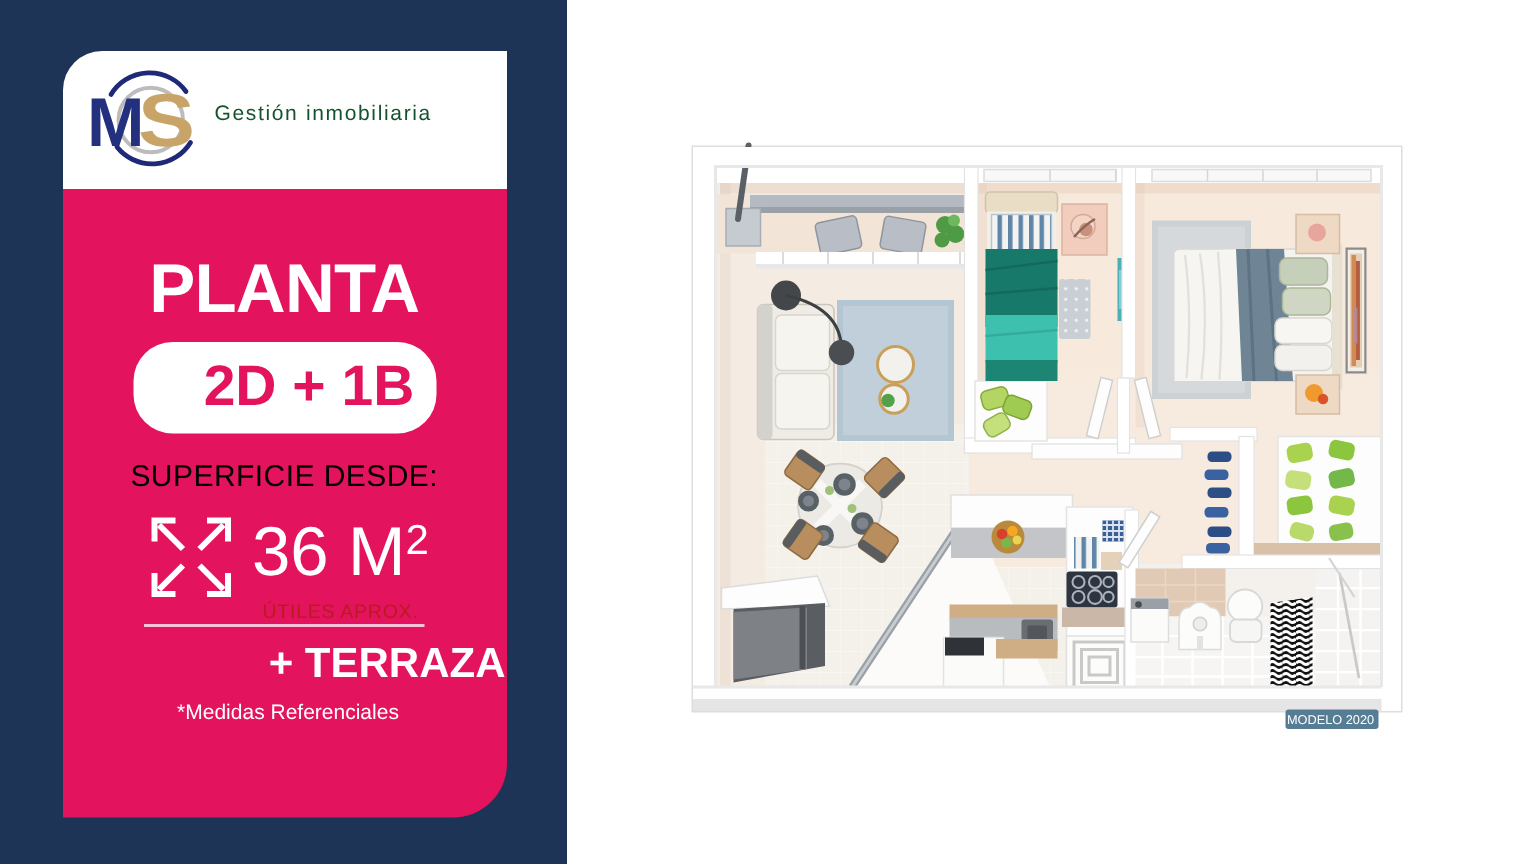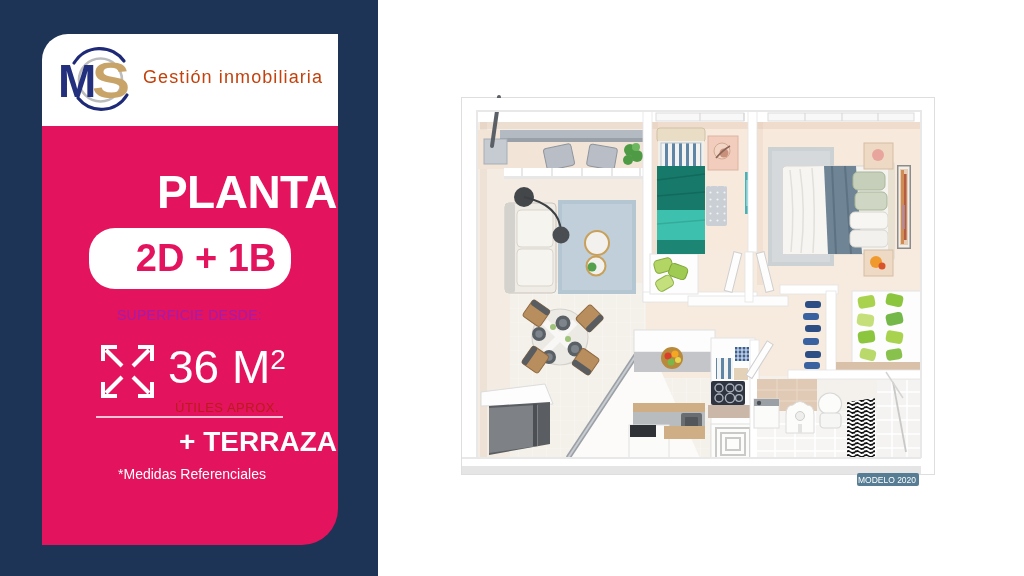--- a/index.html
+++ b/index.html
@@ -19,31 +19,31 @@
 
   <path d="M 19 23 A 30 30 0 0 1 69 21" fill="none" stroke="#1e2a78" stroke-width="3.2" stroke-linecap="round"></path>
 
   <path d="M 72 55 A 30 30 0 0 1 23 58" fill="none" stroke="#1e2a78" stroke-width="3.2" stroke-linecap="round"></path>
 
   <text x="3" y="57" font-family="'Liberation Sans',sans-serif" font-size="46" font-weight="bold" fill="#22307e">M</text>
 
   <text x="37" y="57.5" font-family="'Liberation Sans',sans-serif" font-size="50" font-weight="bold" fill="#c9a469" textLength="38" lengthAdjust="spacingAndGlyphs">S</text>
 </svg>
 
-<div class="abs" style="left:143px;top:67px;width:200px;font-size:18px;letter-spacing:1.1px;color:#c2410c">Gestión inmobiliaria</div>
+<div class="abs" style="left:143px;top:67px;width:200px;font-size:14px;letter-spacing:1.1px;color:#14532d">Gestión inmobiliaria</div>
 
 <div class="abs" style="left:42px;top:126px;width:296px;height:419px;background:#e3135d;border-radius:0 0 36px 0"></div>
 
-<div class="abs" style="left:42px;top:165px;width:295px;text-align:right;font-size:46px;font-weight:bold;color:#fff;letter-spacing:-0.5px">PLANTA</div>
+<div class="abs" style="left:42px;top:165px;width:295px;text-align:center;font-size:46px;font-weight:bold;color:#fff;letter-spacing:-0.5px">PLANTA</div>
 
 <div class="abs" style="left:89px;top:228px;width:202px;height:61px;background:#fff;border-radius:26px"></div>
 
 <div class="abs" style="left:89px;top:237px;width:234px;text-align:center;font-size:38px;font-weight:bold;color:#e3135d">2D + 1B</div>
 
-<div class="abs" style="left:42px;top:307px;width:295px;text-align:center;font-size:14px;color:#a21caf;letter-spacing:0.3px">SUPERFICIE DESDE:</div>
+<div class="abs" style="left:42px;top:307px;width:295px;text-align:center;font-size:20px;color:#000000;letter-spacing:0.3px">SUPERFICIE DESDE:</div>
 
 <svg class="abs" style="left:99px;top:343px" width="57" height="57" viewBox="0 0 57 57">
   <g stroke="#fff" stroke-width="4" fill="none">
     <path d="M4 18 V4 H18"></path>
     <path d="M39 4 H53 V18"></path>
     <path d="M53 39 V53 H39"></path>
     <path d="M18 53 H4 V39"></path>
     <path d="M7 7 L23 23"></path>
     <path d="M50 7 L34 23"></path>
     <path d="M50 50 L34 34"></path>

